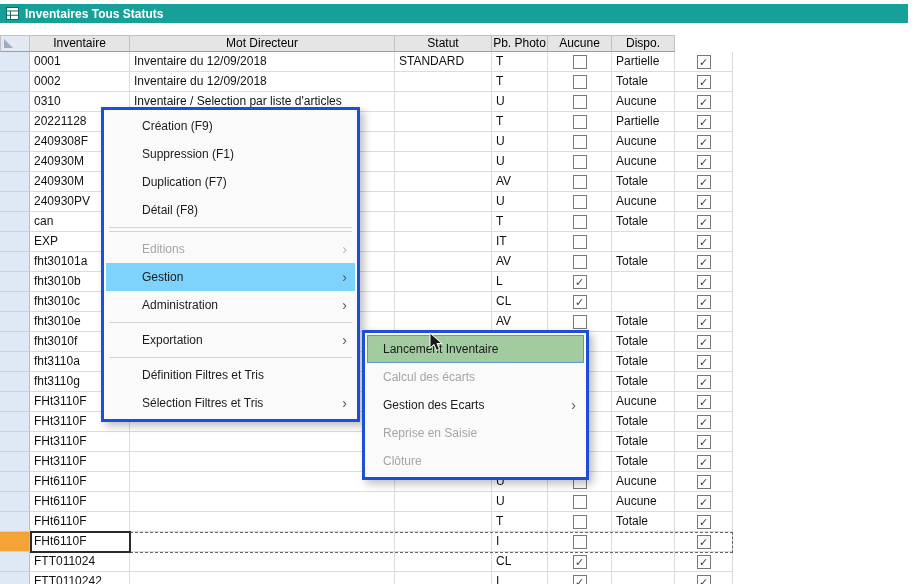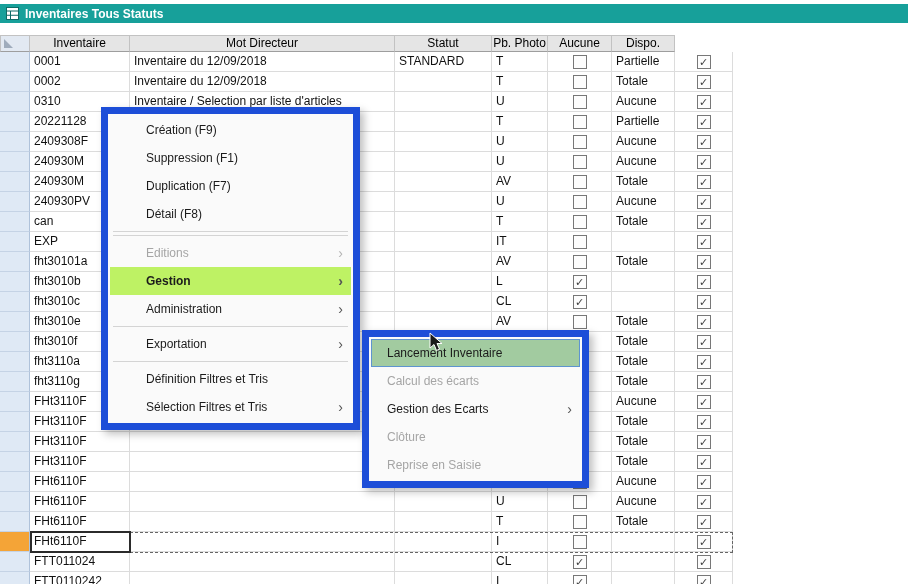--- a/index.html
+++ b/index.html
@@ -32,29 +32,29 @@
   .checkbox{width:12px;height:12px;border:1px solid #777;background:#FDFDFD;font-size:11px;
         line-height:12px;text-align:center;color:#3E3E3E;display:block;}
 
   
   .sel-outline{position:absolute;left:30px;top:532px;width:703px;height:21px;
         border:1px dashed #666;box-sizing:border-box;pointer-events:none;z-index:5;}
   .focus-cell{position:absolute;left:30px;top:531px;width:101px;height:22px;
         border:2px solid #2B2B2B;box-sizing:border-box;pointer-events:none;z-index:6;}
 
   
-  .menu{position:absolute;background:#FAFAFA;border:7px solid #1d4ed8;
+  .menu{position:absolute;background:#FAFAFA;border:3px solid #1d4ed8;
         box-shadow:4px 4px 8px rgba(0,0,0,0.25);padding:2px;box-sizing:border-box;z-index:10;}
   #context-menu{left:101px;top:107px;width:259px;}
   #gestion-submenu{left:362px;top:330px;width:227px;}
   .menu-item{height:28px;line-height:28px;padding:0 22px 0 16px;font-size:12px;color:#1B1B1B;
         position:relative;white-space:nowrap;overflow:hidden;}
   #context-menu .menu-item{padding-left:36px;}
   .menu-item.disabled{color:#A5A5A5;}
-  .menu-item.hl-blue{background:#bef264;font-weight:bold;}
+  .menu-item.hl-blue{background:#7dd3fc;}
   .menu-item.hl-green{background:#A2CBA0;box-shadow:inset 0 0 0 1px #5E94CF;}
   .menu-sep{height:1px;background:#D4D4D4;margin:3px 3px;}
   .mi-arrow{position:absolute;right:8px;top:0;font-size:14px;line-height:28px;color:#555;}
   .menu-item.disabled .mi-arrow{color:#B5B5B5;}
 
   
   .scrollbar{position:absolute;right:0;top:33px;width:10px;height:551px;background:#F2F2F2;
         border-left:1px solid #CCCCCC;box-sizing:border-box;z-index:4;}
   .scroll-thumb{position:absolute;left:2px;top:14px;width:5px;height:86px;background:#3A3A3A;}
 
@@ -486,22 +486,22 @@
       <div class="menu-sep"></div>
       <div class="menu-item"><span class="mi-label">Exportation</span><span class="mi-arrow">›</span></div>
       <div class="menu-sep"></div>
       <div class="menu-item"><span class="mi-label">Définition Filtres et Tris</span></div>
       <div class="menu-item"><span class="mi-label">Sélection Filtres et Tris</span><span class="mi-arrow">›</span></div>
     </div>
   <div id="gestion-submenu" class="menu">
       <div class="menu-item hl-green"><span class="mi-label">Lancement Inventaire</span></div>
       <div class="menu-item disabled"><span class="mi-label">Calcul des écarts</span></div>
       <div class="menu-item"><span class="mi-label">Gestion des Ecarts</span><span class="mi-arrow">›</span></div>
+      <div class="menu-item disabled"><span class="mi-label">Reprise en Saisie</span></div>
       <div class="menu-item disabled"><span class="mi-label">Clôture</span></div>
-      <div class="menu-item disabled"><span class="mi-label">Reprise en Saisie</span></div>
     </div>
 
   <div class="cursor">
     <svg width="18" height="22" viewBox="0 0 18 22">
       <polygon points="1,1 1,16 5,12.5 7.5,18.5 10.5,17.2 8,11.5 13,11.5" fill="#1A1A1A" stroke="#FFFFFF" stroke-width="1"></polygon>
     </svg>
   </div>
 
   <div class="scrollbar">
     <div class="scroll-thumb"></div>

